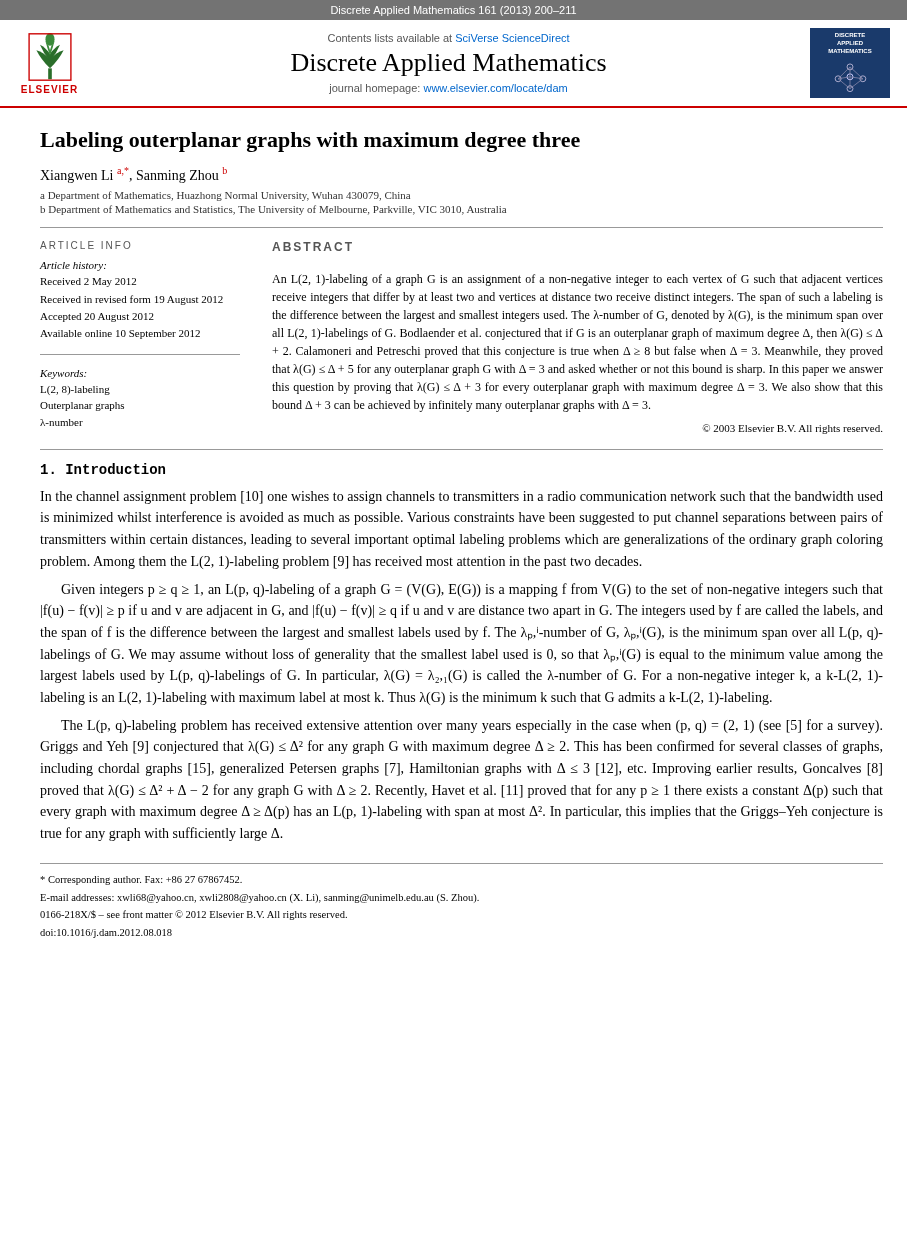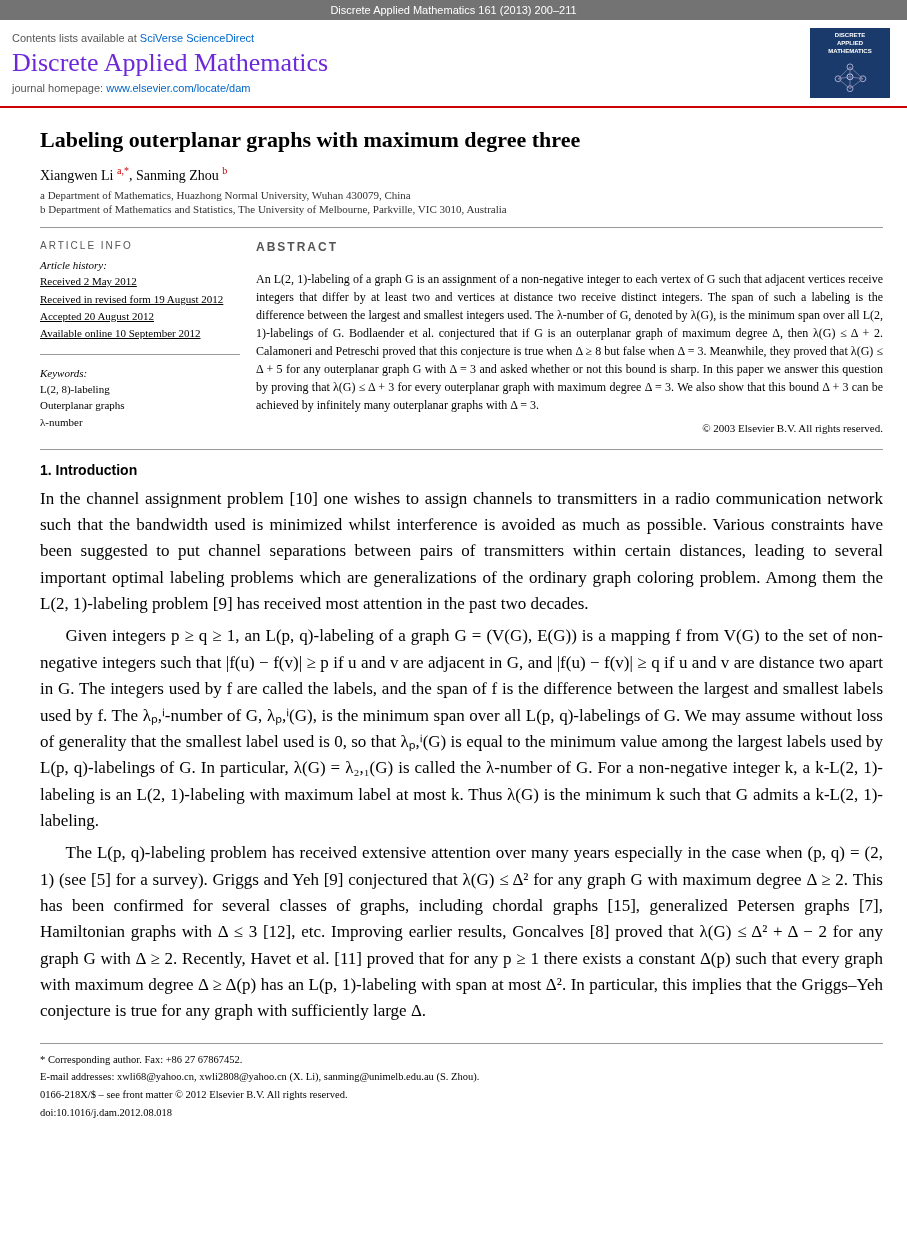--- a/index.html
+++ b/index.html
@@ -43,33 +43,33 @@
     .elsevier-text {
       font-size: 10px;
       color: #c00;
       font-family: Arial, sans-serif;
       font-weight: bold;
       letter-spacing: 1px;
       margin-top: 2px;
     }
     .journal-header-center {
       flex: 1;
-      text-align: left;
+      text-align: center;
     }
     .contents-line {
       font-size: 11px;
       font-family: Arial, sans-serif;
       color: #555;
       margin-bottom: 4px;
     }
     .contents-line a { color: #0066cc; text-decoration: none; }
     .journal-title {
       font-size: 26px;
       font-family: 'Times New Roman', Times, serif;
-      color: #6d28d9;
+      color: #000000;
       margin-bottom: 4px;
     }
     .journal-homepage {
       font-size: 11px;
       font-family: Arial, sans-serif;
       color: #555;
     }
     .journal-homepage a { color: #0066cc; text-decoration: none; }
     .journal-header-right {
       width: 90px;
@@ -127,21 +127,21 @@
       color: #333;
       margin-bottom: 2px;
     }
     .divider {
       border: none;
       border-top: 1px solid #999;
       margin: 12px 0;
     }
     .two-col {
       display: flex;
-      gap: 16px;
+      gap: 32px;
       margin-bottom: 12px;
     }
     .article-info {
       width: 200px;
       flex-shrink: 0;
       font-size: 11px;
     }
     .article-info-title {
       font-family: Arial, sans-serif;
       font-size: 10px;
@@ -152,21 +152,20 @@
     }
     .info-section-title {
       font-style: italic;
       font-size: 11px;
       margin-bottom: 3px;
     }
     .info-line {
       font-size: 11px;
       margin-bottom: 2px;
       line-height: 1.4;
-      text-decoration: underline;
     }
     .keywords-section {
       margin-top: 8px;
     }
     .keywords-title {
       font-style: italic;
       font-size: 11px;
       margin-bottom: 3px;
     }
     .keyword-item {
@@ -196,26 +195,26 @@
     .abstract-text p { margin-bottom: 6px; }
     .copyright {
       text-align: right;
       font-size: 11px;
       margin-top: 6px;
       color: #000;
     }
     .section-title {
       font-size: 14px;
       font-weight: bold;
-      font-family: Liberation Sans, sans-serif;
+      font-family: Liberation Mono, monospace;
       margin-bottom: 8px;
       margin-top: 4px;
     }
     .body-text {
-      font-size: 17px;
+      font-size: 14px;
       line-height: 1.55;
       text-align: justify;
       color: #000;
       margin-bottom: 18px;
     }
     .body-text p {
       text-indent: 1.5em;
       margin-bottom: 6px;
     }
     .body-text p:first-child { text-indent: 0; }
@@ -237,20 +236,40 @@
   </style>
 </head>
 <body>
 
 <div class="top-bar">
   <span>Discrete Applied Mathematics 161 (2013) 200–211</span>
 </div>
 
 <div class="journal-header">
 
+  <div class="journal-header-left">
+    <div class="elsevier-logo">
+      <svg class="elsevier-tree" viewBox="0 0 50 55" xmlns="http://www.w3.org/2000/svg">
+
+        <rect x="23" y="40" width="4" height="12" fill="#2a6e2a"></rect>
+
+        <path d="M25 40 Q15 30 10 20 Q18 22 25 30" fill="#2a6e2a"></path>
+        <path d="M25 40 Q35 30 40 20 Q32 22 25 30" fill="#2a6e2a"></path>
+        <path d="M25 32 Q18 24 14 14 Q20 17 25 24" fill="#2a6e2a"></path>
+        <path d="M25 32 Q32 24 36 14 Q30 17 25 24" fill="#2a6e2a"></path>
+        <path d="M25 26 Q22 18 20 10 Q24 14 25 20" fill="#3a8a3a"></path>
+        <path d="M25 26 Q28 18 30 10 Q26 14 25 20" fill="#3a8a3a"></path>
+
+        <ellipse cx="25" cy="8" rx="5" ry="7" fill="#3a8a3a"></ellipse>
+
+        <rect x="2" y="2" width="46" height="51" fill="none" stroke="#c00" stroke-width="1.5"></rect>
+      </svg>
+      <div class="elsevier-text">ELSEVIER</div>
+    </div>
+  </div>
 
   <div class="journal-header-center">
     <div class="contents-line">
       <span>Contents lists available at</span>
       <a href="#">SciVerse ScienceDirect</a>
     </div>
     <div class="journal-title">Discrete Applied Mathematics</div>
     <div class="journal-homepage">
       <span>journal homepage:</span>
       <a href="#">www.elsevier.com/locate/dam</a>

